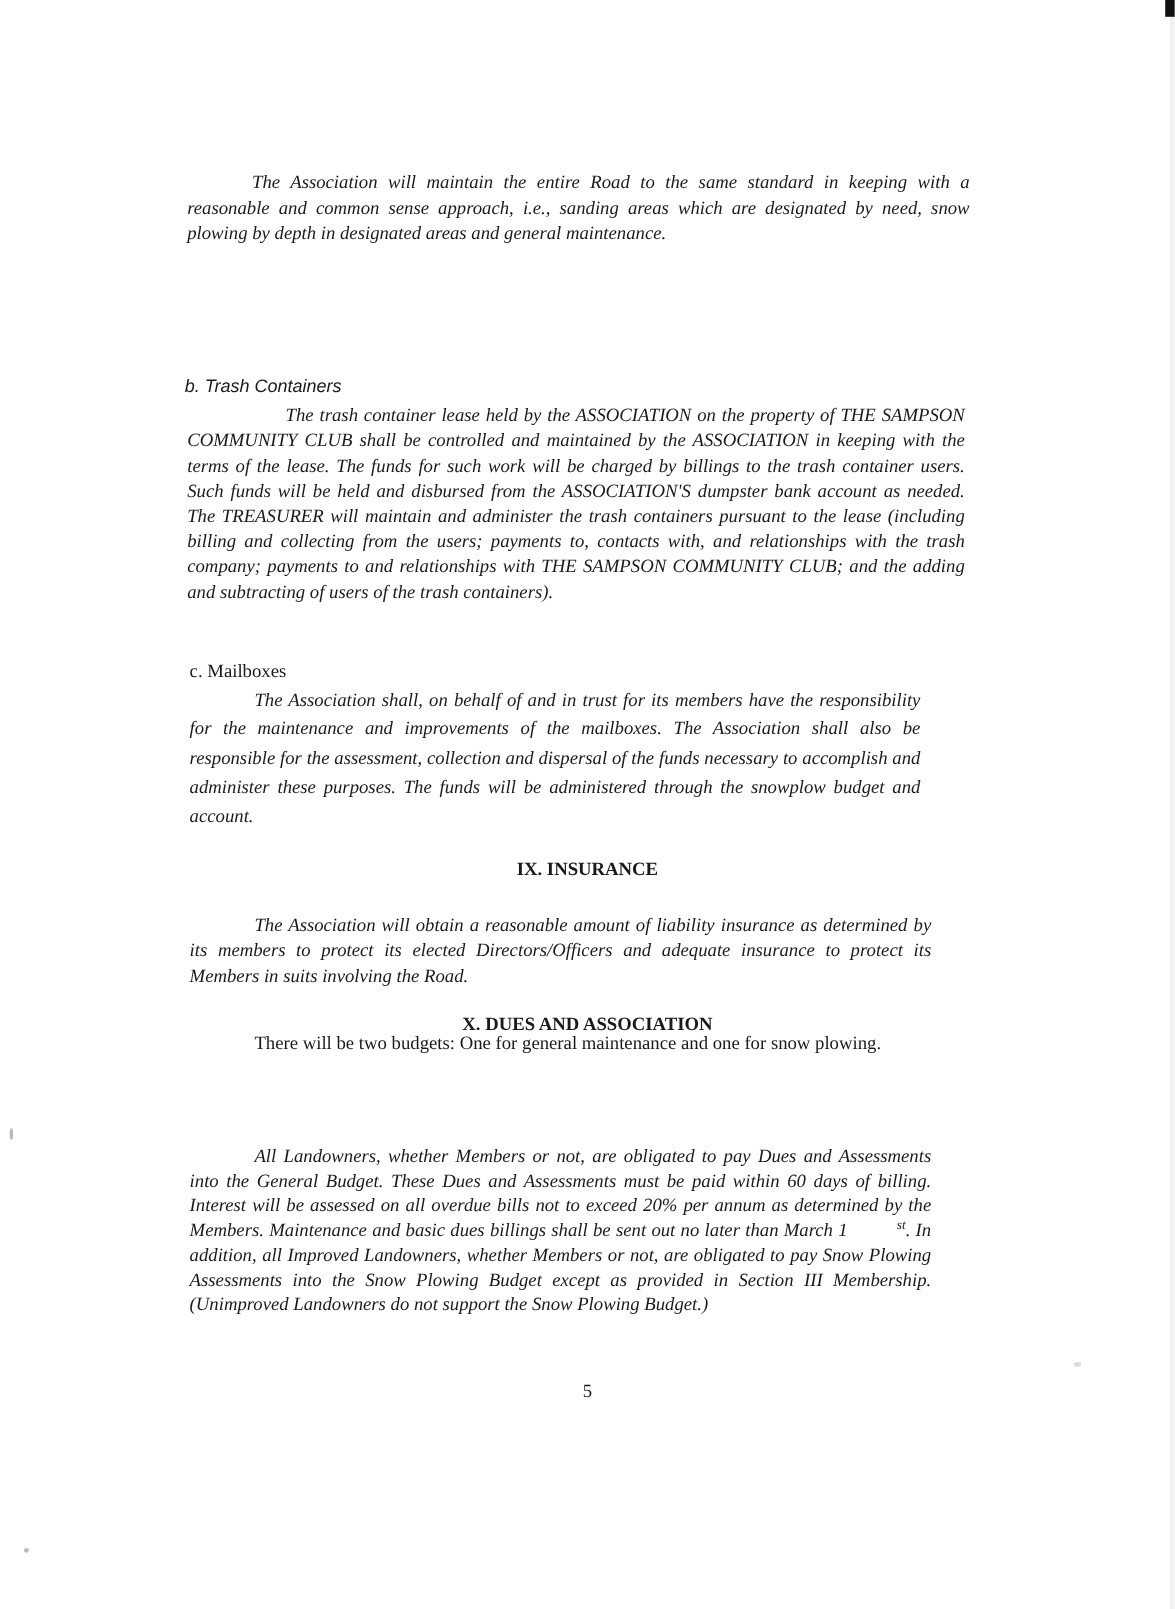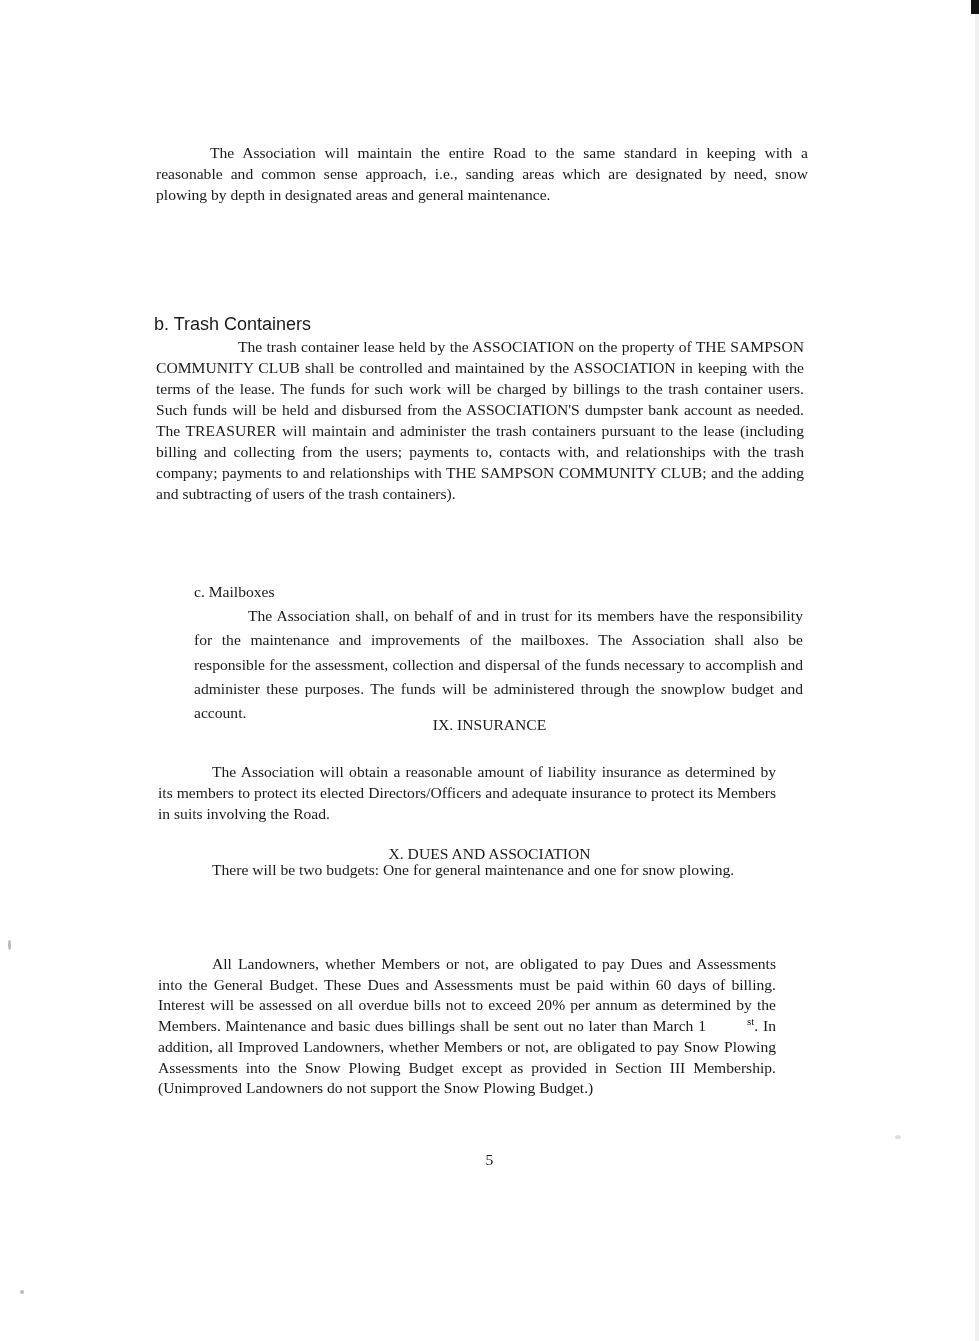--- a/index.html
+++ b/index.html
@@ -1,43 +1,43 @@
 <!DOCTYPE html>
 <html><head>
 <meta charset="utf-8">
 <style>
   html, body { margin:0; padding:0; }
   body { width:979px; height:1341px; background:#ffffff; position:relative; overflow:hidden;
          font-family:"Liberation Serif", serif; color:#1a1a1a; }
   .edge-mark { position:absolute; top:0; right:0; width:8px; height:14px; background:#111; }
   .edge-line { position:absolute; top:0; right:0; width:4px; height:1341px; background:#f1f1f1; }
   .block { position:absolute; font-size:15.6px; line-height:21px; }
-  .j { text-align:justify; text-align-last:left; }
+  .j { text-align:justify; text-align-last:left;font-style:italic; }
   .indent { text-indent:54px; }
   .indent2 { text-indent:82px; }
-  .sans-head { position:absolute; font-family:"Liberation Sans", sans-serif; font-size:18px; }
-  .heading { position:absolute; font-weight:normal; font-size:15.6px; text-align:center; left:0; width:979px; }
+  .sans-head { position:absolute; font-family:"Liberation Sans", sans-serif; font-size:15px;font-style:italic; }
+  .heading { position:absolute; font-weight:bold; font-size:15.6px; text-align:center; left:0; width:979px; }
   sup { font-size:11px; line-height:0; vertical-align:super;margin-left:41px; }
   .pagenum { position:absolute; left:0; width:979px; text-align:center; font-size:15.6px; }
   .speck { position:absolute; background:#bbb; border-radius:50%; }
 </style>
 </head>
 <body>
 
 <div class="edge-line"></div>
 <div class="edge-mark"></div>
 
 <div class="block" style="left:156px; top:142px; width:652px;">
   <div class="j indent">The Association will maintain the entire Road to the same standard in keeping with a reasonable and common sense approach, i.e., sanding areas which are designated by need, snow plowing by depth in designated areas and general maintenance.</div>
 </div>
 
 <div class="sans-head" style="left:154px; top:314px;">b. Trash Containers</div>
 <div class="block j indent2" style="left:156px; top:336px; width:648px;">The trash container lease held by the ASSOCIATION on the property of THE SAMPSON COMMUNITY CLUB shall be controlled and maintained by the ASSOCIATION in keeping with the terms of the lease. The funds for such work will be charged by billings to the trash container users. Such funds will be held and disbursed from the ASSOCIATION'S dumpster bank account as needed. The TREASURER will maintain and administer the trash containers pursuant to the lease (including billing and collecting from the users; payments to, contacts with, and relationships with the trash company; payments to and relationships with THE SAMPSON COMMUNITY CLUB; and the adding and subtracting of users of the trash containers).</div>
 
-<div class="block" style="left:158px; top:580px; width:609px; line-height:24.2px;margin-left:36px;">
+<div class="block" style="left:158px; top:548px; width:609px; line-height:24.2px;">
   <div>c. Mailboxes</div>
   <div class="j indent">The Association shall, on behalf of and in trust for its members have the responsibility for the maintenance and improvements of the mailboxes. The Association shall also be responsible for the assessment, collection and dispersal of the funds necessary to accomplish and administer these purposes. The funds will be administered through the snowplow budget and account.</div>
 </div>
 
 <div class="heading" style="top:716px;">IX. INSURANCE</div>
 <div class="block j indent" style="left:158px; top:761px; width:618px;">The Association will obtain a reasonable amount of liability insurance as determined by its members to protect its elected Directors/Officers and adequate insurance to protect its Members in suits involving the Road.</div>
 
 <div class="heading" style="top:845px;">X. DUES AND ASSOCIATION</div>
 <div class="block indent" style="left:158px; top:857px; width:580px; line-height:25px;">There will be two budgets: One for general maintenance and one for snow plowing.</div>
 <div class="block j indent" style="left:158px; top:954px; width:618px; line-height:20.7px;"><span>All Landowners, whether Members or not, are obligated to pay Dues and Assessments into the General Budget. These Dues and Assessments must be paid within 60 days of billing. Interest will be assessed on all overdue bills not to exceed 20% per annum as determined by the Members. Maintenance and basic dues billings shall be sent out no later than March 1</span><sup>st</sup><span>. In addition, all Improved Landowners, whether Members or not, are obligated to pay Snow Plowing Assessments into the Snow Plowing Budget except as provided in Section III Membership. (Unimproved Landowners do not support the Snow Plowing Budget.)</span></div>

